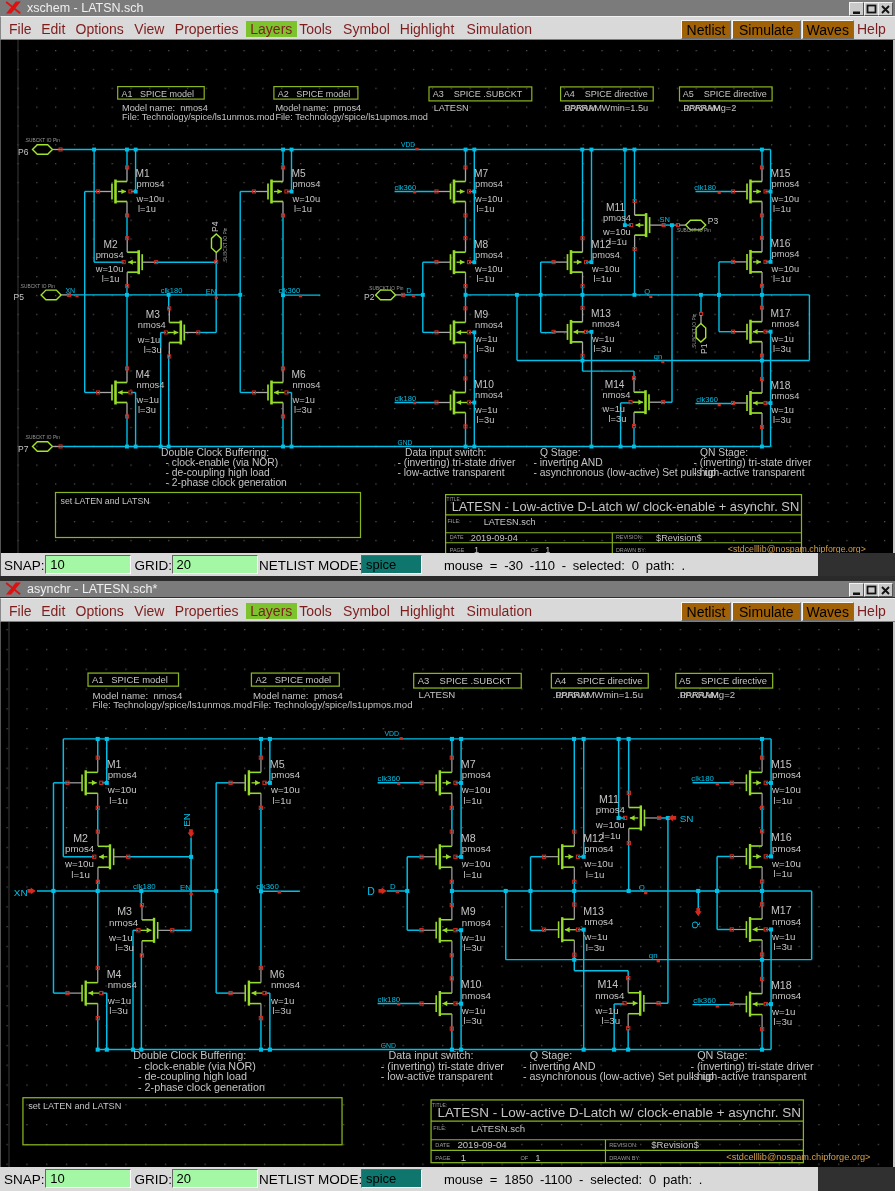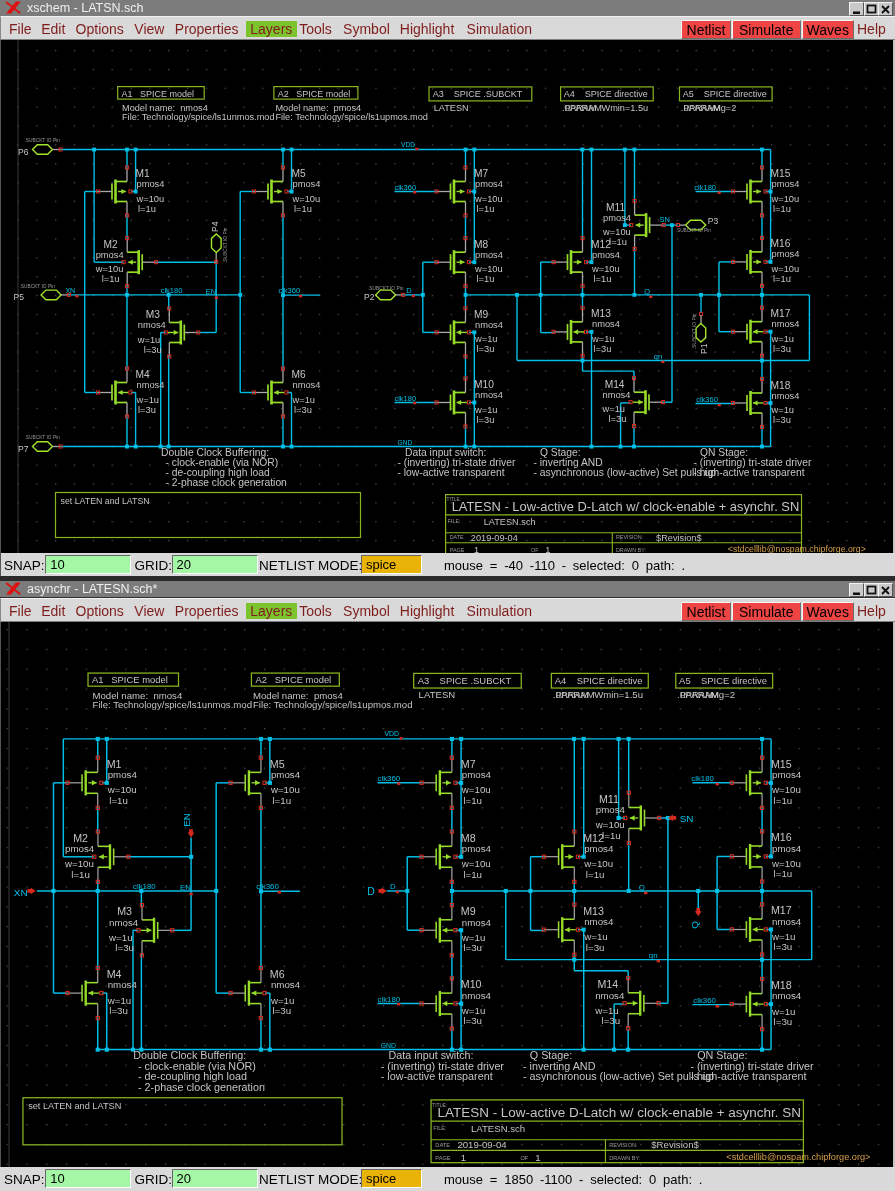--- a/index.html
+++ b/index.html
@@ -2,28 +2,28 @@
 <html><head><meta charset="utf-8"><style>
 html,body{margin:0;padding:0;background:#303030;width:895px;height:1191px;overflow:hidden;font-family:"Liberation Sans",sans-serif;}
 .win{position:absolute;left:0;width:895px;}
 .tbar{position:absolute;left:0;width:895px;height:16px;background:#7b7b7b;}
 .logo{position:absolute;left:5px;top:1px;}
 .ttext{position:absolute;left:27px;top:1px;font-size:12.5px;color:#efefef;}
 .wbtn{position:absolute;top:1.5px;background:#c9c9c9;border-top:1px solid #f2f2f2;border-left:1px solid #f2f2f2;border-right:1px solid #555;border-bottom:1px solid #555;}
 .mbar{position:absolute;left:0;width:895px;height:24px;background:#d9d9d9;border-left:1px solid #888;border-top:1px solid #f2f2f2;border-bottom:1px solid #7e7e7e;box-sizing:border-box;}
 .mi{position:absolute;top:4px;font-size:14px;color:#7f1d1d;}
 .layers{background:#7cc32e;padding:0 4.5px;}
-.mbtn{position:absolute;top:2.5px;height:16px;font-size:14px;padding-top:1.5px;color:#000;text-align:center;background:#ef4444;border-top:1.5px solid #f5f5f5;border-left:1.5px solid #f5f5f5;border-right:1.5px solid #6e6e6e;border-bottom:1.5px solid #6e6e6e;}
-.sbar{position:absolute;left:0;width:895px;height:23px;background:#d9d9d9;}
+.mbtn{position:absolute;top:2.5px;height:16px;font-size:14px;padding-top:1.5px;color:#000;text-align:center;background:#a16207;border-top:1.5px solid #f5f5f5;border-left:1.5px solid #f5f5f5;border-right:1.5px solid #6e6e6e;border-bottom:1.5px solid #6e6e6e;}
+.sbar{position:absolute;left:0;width:818px;height:23px;background:#d9d9d9;}
 #sb2{height:24px;}
 .sl{position:absolute;top:4.5px;font-size:13.5px;color:#000;}
 .sm{font-size:13px;top:5px;word-spacing:3.2px;}
 .entry{position:absolute;top:1.5px;height:16px;font-size:13px;color:#000;padding:1px 0 0 4px;border-top:1.5px solid #666;border-left:1.5px solid #666;border-right:1.5px solid #fff;border-bottom:1.5px solid #fff;}
 .green{background:#a4f7a4;}
-.gray{background:#eab308;}
+.gray{background:#0f766e;}
 svg.canvas{position:absolute;left:0;background:#000;display:block;}
 </style></head>
 <body>
 
 <div class="win">
 
 <div class="tbar" style="top:0px">
 <svg class="logo" width="17" height="13" viewBox="0 0 17 13">
         <path d="M1.2 1 L15.2 12.3" stroke="#dd1111" stroke-width="1.8" fill="none"></path>
         <path d="M15.8 0.5 L10.8 0.5 L1 12.5 L6.2 12.5 Z" fill="#dd1111"></path>
@@ -649,21 +649,21 @@
       </g>
 </svg>
 
 <div class="sbar" style="top:553px">
 <span class="sl" style="left:4px">SNAP:</span>
 <span class="entry green" style="left:45.2px;width:80px">10</span>
 <span class="sl" style="left:134.6px">GRID:</span>
 <span class="entry green" style="left:171.6px;width:80px">20</span>
 <span class="sl" style="left:259px">NETLIST MODE:</span>
 <span class="entry gray" style="left:361px;width:55px">spice</span>
-<span class="sl sm" style="left:444px">mouse = -40 -110 - selected: 0 path: .</span>
+<span class="sl sm" style="left:444px">mouse = -30 -110 - selected: 0 path: .</span>
 </div>
 <div style="position:absolute;top:40px;left:0;width:1px;height:536px;background:#555"></div>
 <div style="position:absolute;top:40px;left:893px;width:2px;height:513px;background:#c4c4c4"></div>
 </div>
 
 <div style="position:absolute;top:576px;left:0;width:895px;height:5px;background:#2a2a2a"></div>
 
 <div class="win">
 
 <div class="tbar" style="top:581px">

